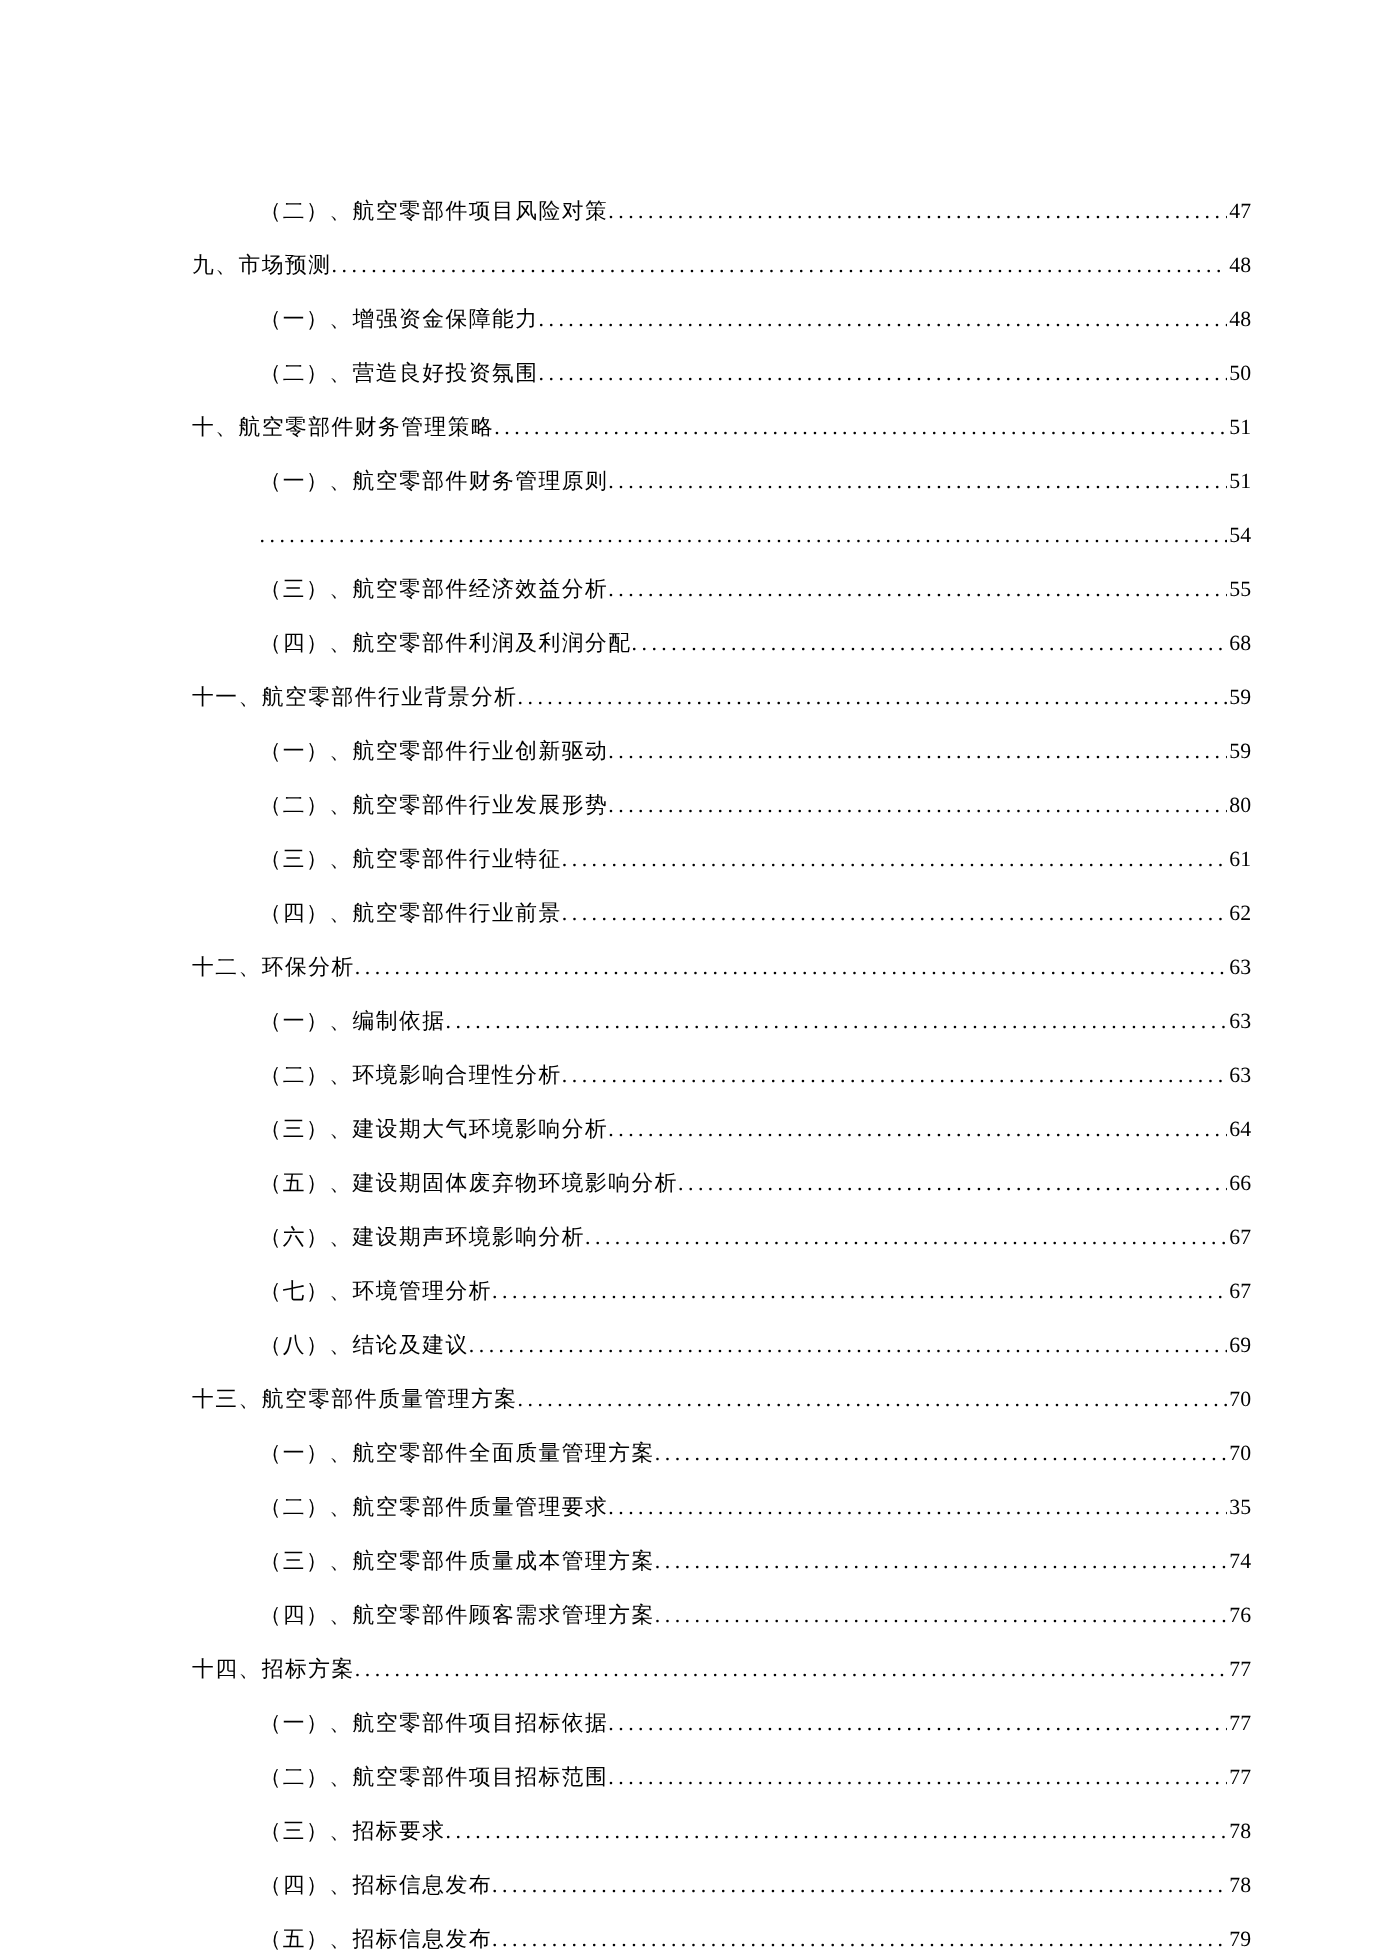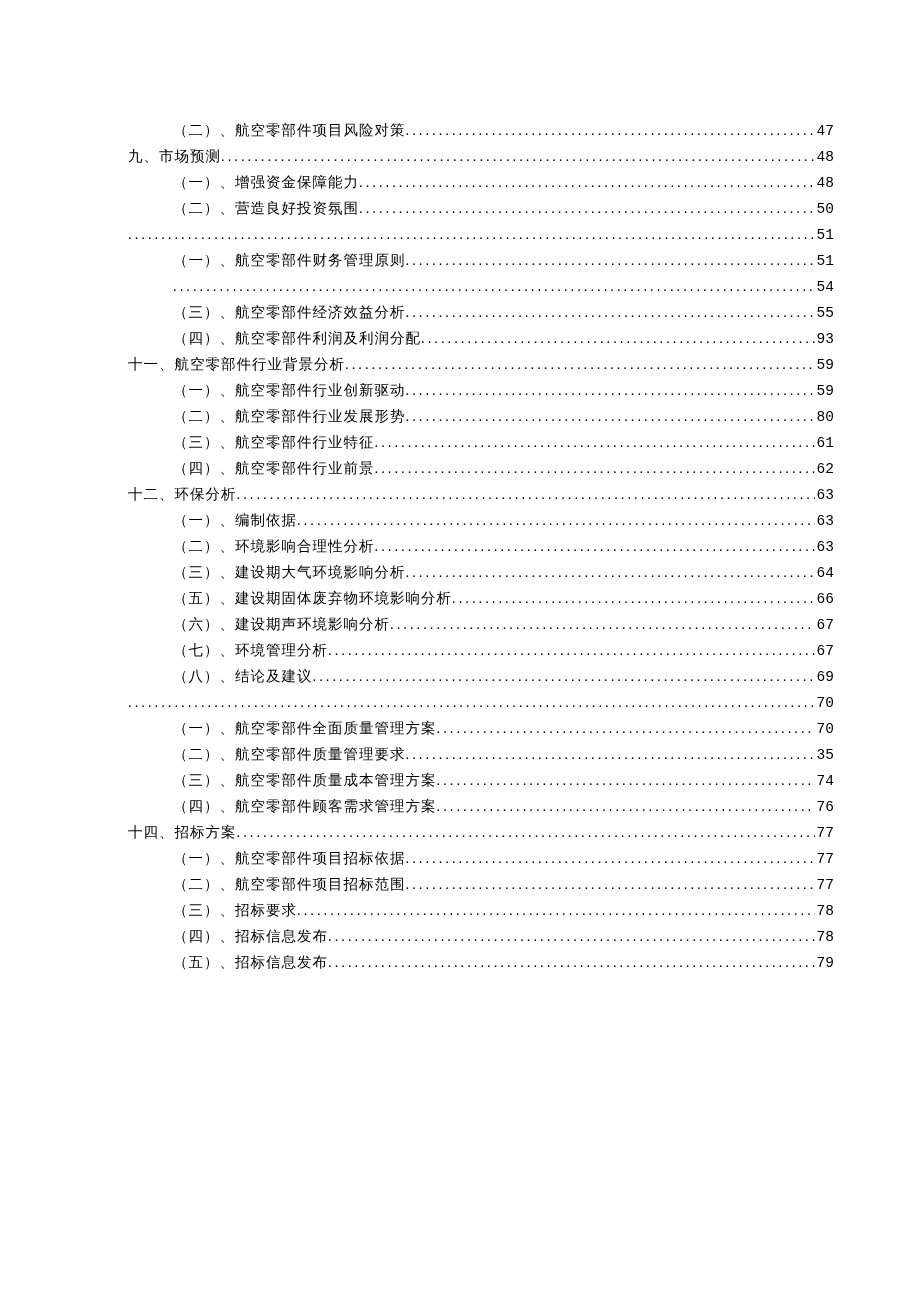--- a/index.html
+++ b/index.html
@@ -35,21 +35,22 @@
     overflow: hidden;
     letter-spacing: 3px;
     color: #000;
   }
   .toc-dots::after {
     content: ".........................................................................................................................................";
   }
   .toc-page {
     flex: 0 0 auto;
     padding-left: 2px;
-    font-family: Liberation Mono, monospace;
+    font-family: Liberation Serif, serif;
+    margin-top: 11px;
   }
 </style>
 </head>
 <body>
 
 <div class="page">
   <div id="toc-container">
       <div class="toc-line level2">
         <span class="toc-label">（二）、航空零部件项目风险对策</span>
         <span class="toc-dots"></span>
@@ -64,41 +65,42 @@
         <span class="toc-label">（一）、增强资金保障能力</span>
         <span class="toc-dots"></span>
         <span class="toc-page">48</span>
       </div>
       <div class="toc-line level2">
         <span class="toc-label">（二）、营造良好投资氛围</span>
         <span class="toc-dots"></span>
         <span class="toc-page">50</span>
       </div>
       <div class="toc-line level1">
+        <span class="toc-label">十、航空零部件财务管理策略</span>
         <span class="toc-dots"></span>
         <span class="toc-page">51</span>
       </div>
       <div class="toc-line level2">
         <span class="toc-label">（一）、航空零部件财务管理原则</span>
         <span class="toc-dots"></span>
         <span class="toc-page">51</span>
       </div>
       <div class="toc-line level2">
         <span class="toc-dots"></span>
         <span class="toc-page">54</span>
       </div>
       <div class="toc-line level2">
         <span class="toc-label">（三）、航空零部件经济效益分析</span>
         <span class="toc-dots"></span>
         <span class="toc-page">55</span>
       </div>
       <div class="toc-line level2">
         <span class="toc-label">（四）、航空零部件利润及利润分配</span>
         <span class="toc-dots"></span>
-        <span class="toc-page">93</span>
+        <span class="toc-page">68</span>
       </div>
       <div class="toc-line level1">
         <span class="toc-label">十一、航空零部件行业背景分析</span>
         <span class="toc-dots"></span>
         <span class="toc-page">59</span>
       </div>
       <div class="toc-line level2">
         <span class="toc-label">（一）、航空零部件行业创新驱动</span>
         <span class="toc-dots"></span>
         <span class="toc-page">59</span>
@@ -152,20 +154,21 @@
         <span class="toc-label">（七）、环境管理分析</span>
         <span class="toc-dots"></span>
         <span class="toc-page">67</span>
       </div>
       <div class="toc-line level2">
         <span class="toc-label">（八）、结论及建议</span>
         <span class="toc-dots"></span>
         <span class="toc-page">69</span>
       </div>
       <div class="toc-line level1">
+        <span class="toc-label">十三、航空零部件质量管理方案</span>
         <span class="toc-dots"></span>
         <span class="toc-page">70</span>
       </div>
       <div class="toc-line level2">
         <span class="toc-label">（一）、航空零部件全面质量管理方案</span>
         <span class="toc-dots"></span>
         <span class="toc-page">70</span>
       </div>
       <div class="toc-line level2">
         <span class="toc-label">（二）、航空零部件质量管理要求</span>

